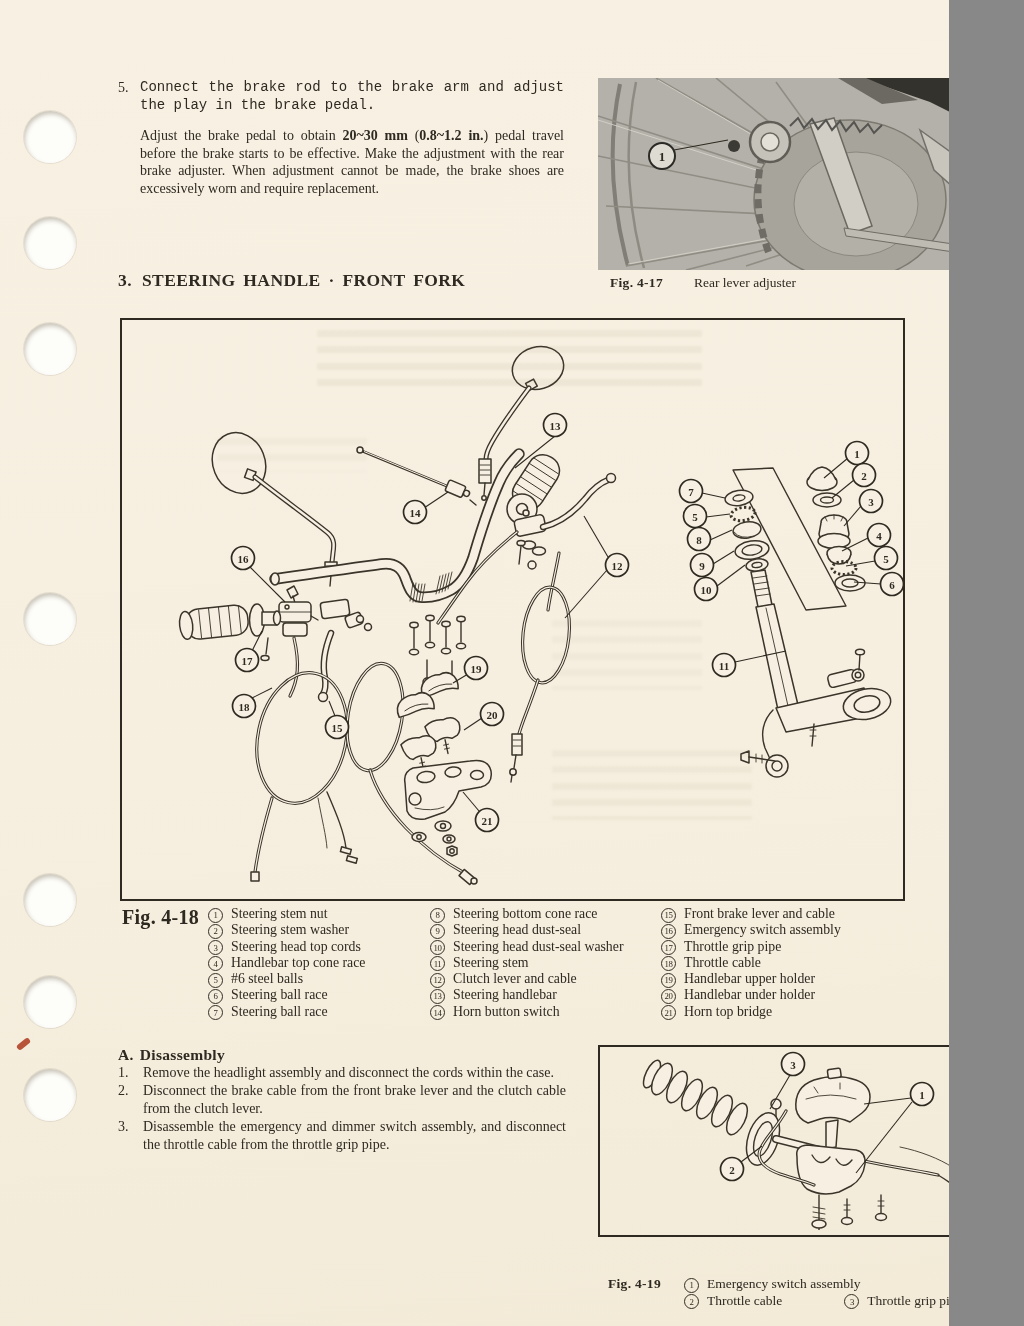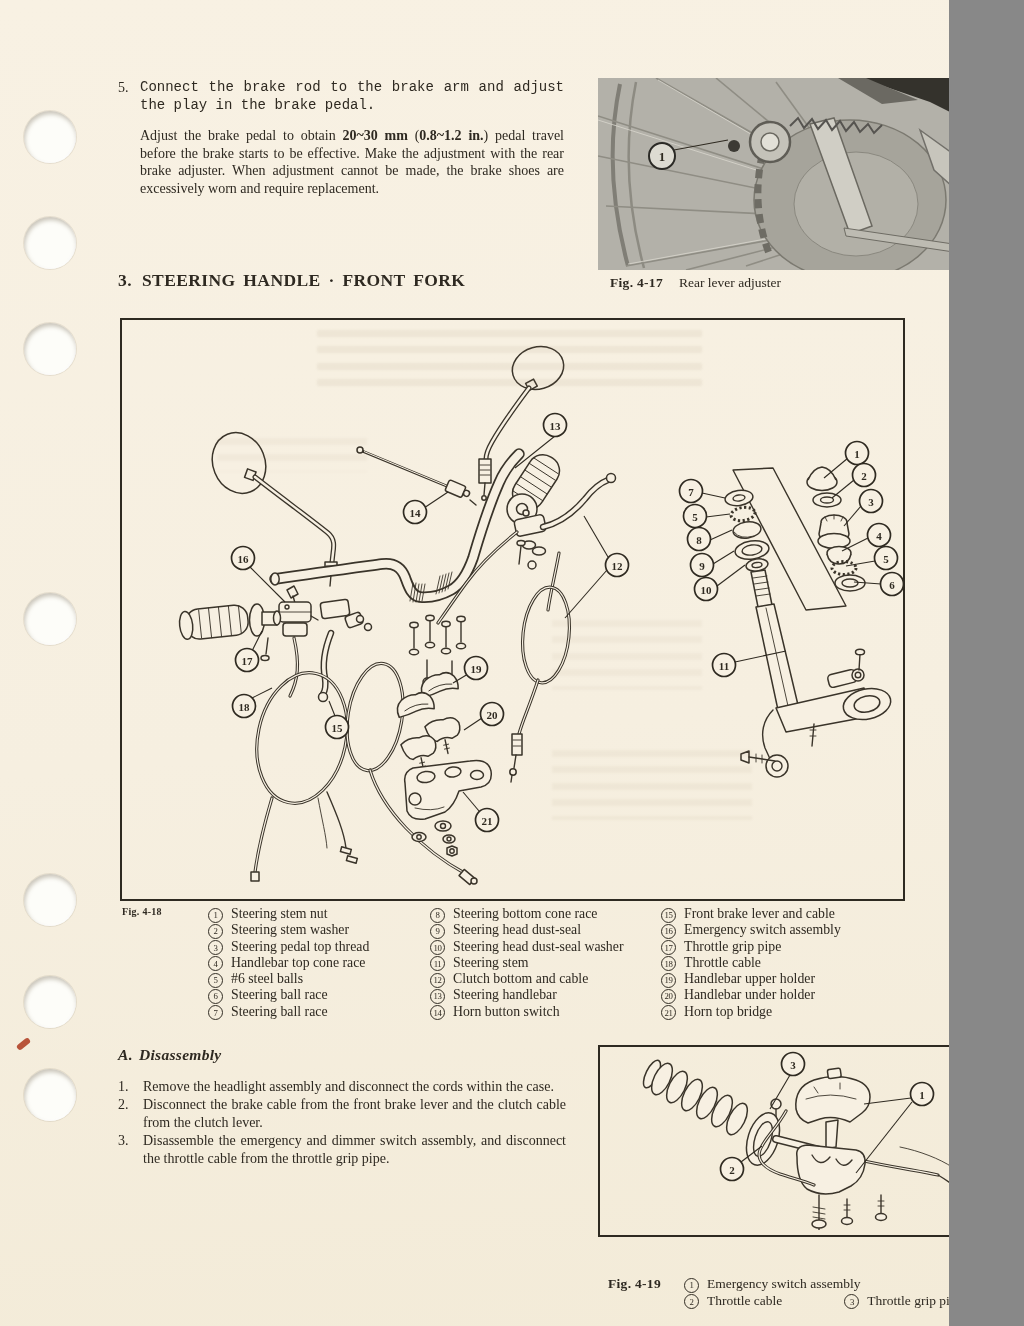--- a/index.html
+++ b/index.html
@@ -19,39 +19,39 @@
   .li-row{display:flex;}
   .li-num{width:22px;flex:none;}
   .li-row p{margin:0;text-align:justify;font-family:Liberation Mono, monospace;}
   .intro .para{margin:13px 0 0 22px;text-align:justify;}
   .section-title{position:absolute;left:118px;top:270px;margin:0;font-size:17.5px;font-weight:bold;letter-spacing:.4px;word-spacing:3px;}
   .section-title .t-num{margin-right:10px;}
   
   .fig417{position:absolute;left:598px;top:78px;width:400px;height:192px;}
   .figcap{position:absolute;display:flex;font-size:13.5px;align-items:baseline;}
   .figcap .fl{font-weight:bold;margin-right:16px;letter-spacing:.3px;}
-  .cap417{left:610px;top:275px;}
+  .cap417{left:610px;top:275px;gap:15px;}
   
   .fig418-box{position:absolute;left:120px;top:318px;width:781px;height:579px;border:2.5px solid #2e2a21;background:transparent;}
   .ghost{position:absolute;opacity:.55;filter:blur(1.1px);
     background:repeating-linear-gradient(180deg, rgba(148,128,96,.17) 0 7px, rgba(0,0,0,0) 7px 16.5px);}
   
   .parts{position:absolute;left:122px;top:906px;width:790px;display:flex;font-size:13.8px;}
-  .pl-label{width:86px;flex:none;font-weight:bold;font-size:10px;letter-spacing:.3px;}
+  .pl-label{width:86px;flex:none;font-weight:bold;font-size:20px;letter-spacing:.3px;}
   .pl-col{display:flex;flex-direction:column;}
   .pl-c1{width:222px;}
   .pl-c2{width:231px;}
   .pl-c3{flex:1;}
   .prow{display:flex;align-items:flex-start;height:16.3px;white-space:nowrap;}
   .cn{display:inline-flex;align-items:center;justify-content:center;flex:none;
     width:13px;height:13px;border:1.2px solid #332e25;border-radius:50%;
     font-size:8.8px;margin:1.5px 8px 0 0;letter-spacing:-.5px;}
   
   .disassembly{position:absolute;left:118px;top:1046px;width:448px;font-size:14px;line-height:17.5px;}
-  .disassembly h3{margin:0 0 14px 0;font-size:15.5px;letter-spacing:.3px;word-spacing:2px;font-style:italic;}
+  .disassembly h3{margin:0 0 0 0;font-size:15.5px;letter-spacing:.3px;word-spacing:2px;}
   .ditem{display:flex;margin-bottom:1px;}
   .dnum{width:25px;flex:none;}
   .ditem p{margin:0;text-align:justify;}
   
   .fig419-box{position:absolute;left:598px;top:1045px;width:397px;height:188px;border:2.5px solid #2e2a21;}
   .cap419{position:absolute;left:608px;top:1242px;width:400px;font-size:13.5px;margin-top:34px;}
   .cap419 .row{display:flex;align-items:flex-start;line-height:16px;}
   .cap419 .fl{font-weight:bold;width:76px;flex:none;letter-spacing:.3px;}
   .cap419 .indent{width:76px;flex:none;}
   .cap419 .item{display:flex;align-items:flex-start;}
@@ -567,21 +567,21 @@
       <div class="prow">
           <span class="cn">1</span>
           <span>Steering stem nut</span>
         </div>
       <div class="prow">
           <span class="cn">2</span>
           <span>Steering stem washer</span>
         </div>
       <div class="prow">
           <span class="cn">3</span>
-          <span>Steering pedal top thread</span>
+          <span>Steering head top cords</span>
         </div>
       <div class="prow">
           <span class="cn">4</span>
           <span>Handlebar top cone race</span>
         </div>
       <div class="prow">
           <span class="cn">5</span>
           <span>#6 steel balls</span>
         </div>
       <div class="prow">
@@ -605,21 +605,21 @@
       <div class="prow">
           <span class="cn">10</span>
           <span>Steering head dust-seal washer</span>
         </div>
       <div class="prow">
           <span class="cn">11</span>
           <span>Steering stem</span>
         </div>
       <div class="prow">
           <span class="cn">12</span>
-          <span>Clutch bottom and cable</span>
+          <span>Clutch lever and cable</span>
         </div>
       <div class="prow">
           <span class="cn">13</span>
           <span>Steering handlebar</span>
         </div>
       <div class="prow">
           <span class="cn">14</span>
           <span>Horn button switch</span>
         </div>
     </div>

